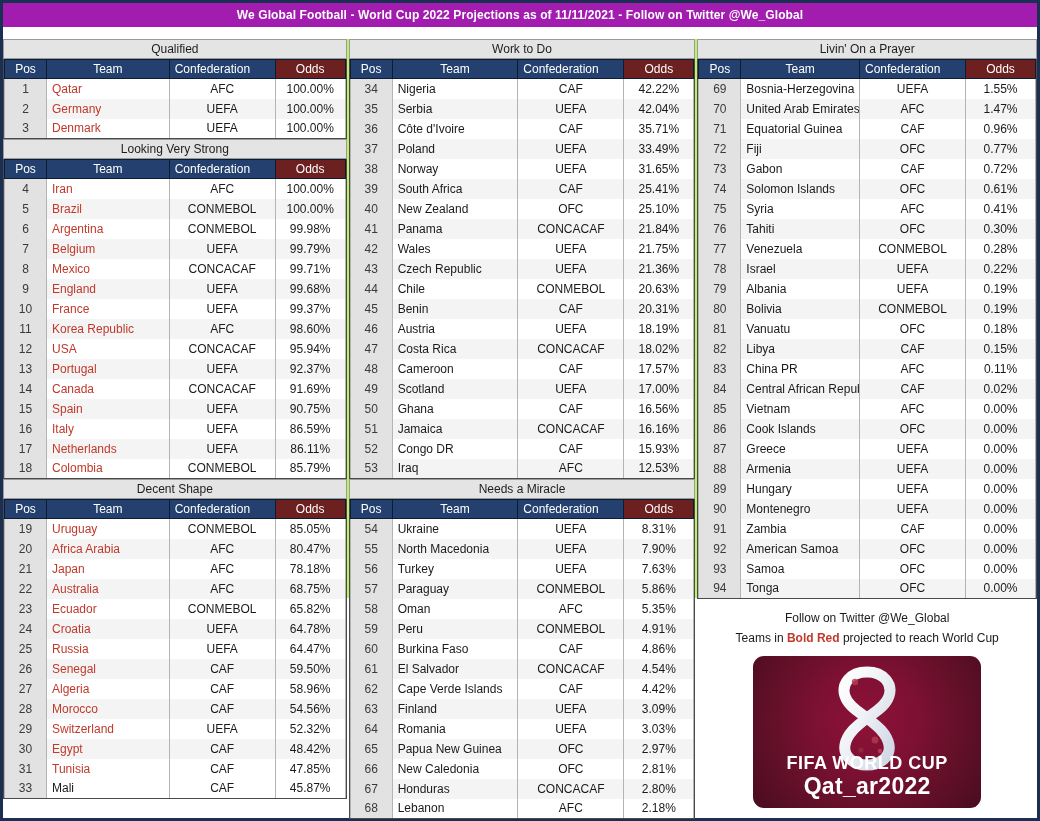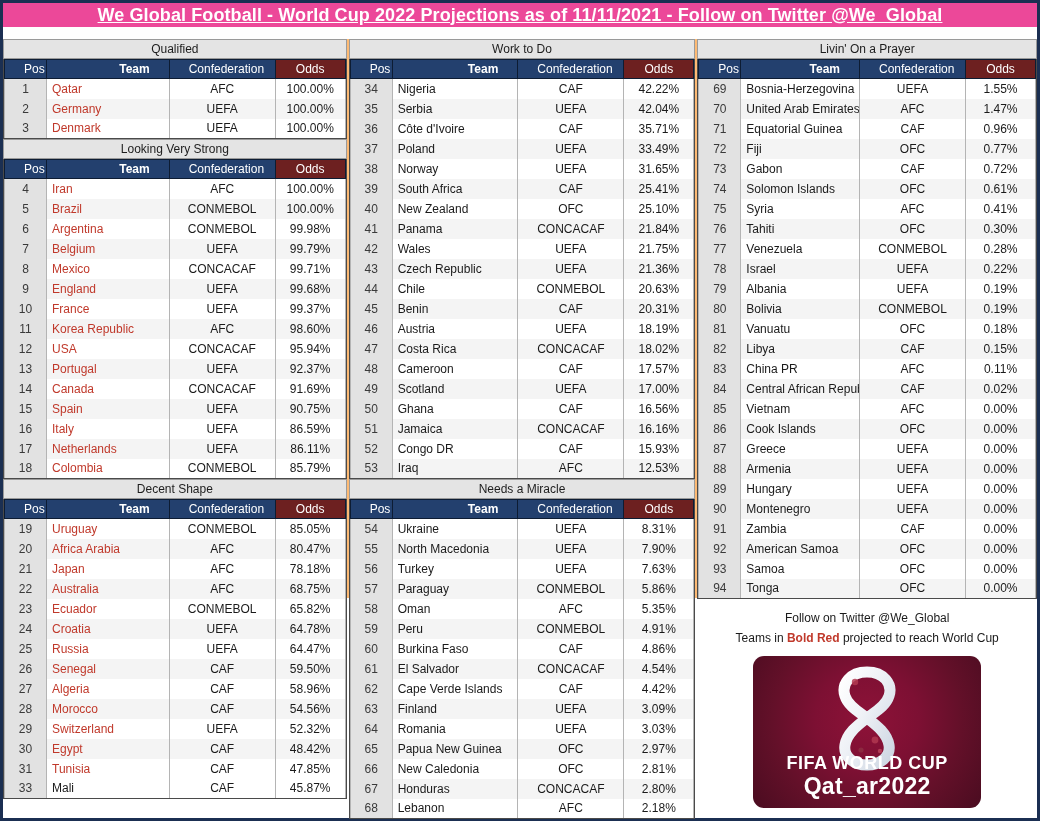--- a/index.html
+++ b/index.html
@@ -13,36 +13,35 @@
   .page{
     position:relative;
     width:1040px;height:821px;
     box-sizing:border-box;
     border:3px solid #1b2f52;
     background:#ffffff;
   }
   
   .titlebar{
     height:24px;
-    background:#ec4899;
+    background:#a21caf;
     color:#ffffff;
-    font-size:18px;
+    font-size:12px;
     font-weight:bold;
     display:flex;align-items:center;justify-content:center;
     letter-spacing:0.1px;
-    text-decoration:underline;
   }
   .titlegap{height:12px;background:#ffffff;}
 
   
   .columns{
     display:flex;
     align-items:flex-start;
     height:559px;
-    background:#fdba74;
+    background:#bef264;
   }
   .col{position:relative;}
   .col-a{width:345px;}
   .col-b{width:348px;}
   .col-c{width:341px;}
   .colgap{width:2px;background:#ffffff;}
 
   
   .band{
     height:20px;
@@ -59,28 +58,28 @@
     font-size:12px;
   }
   table.grid th{
     height:19px;
     background:#23406e;
     color:#ffffff;
     font-weight:normal;
     font-size:12px;
     border:1px solid #0d1c33;
     box-sizing:border-box;
-    padding:0 19px;
+    padding:0 5px;
   }
   table.grid th.odds-h{
     background:#6d2020;
     text-align:center;
   }
   table.grid th.pos-h{text-align:center;}
-  table.grid th.team-h{text-align:right;font-weight:bold;}
+  table.grid th.team-h{text-align:center;}
   table.grid th.conf-h{text-align:left;}
 
   table.grid td{
     height:20px;
     border-left:1px solid #b4b4b4;
     border-right:1px solid #b4b4b4;
     box-sizing:border-box;
     padding:0 5px;
     white-space:nowrap;
     overflow:hidden;

